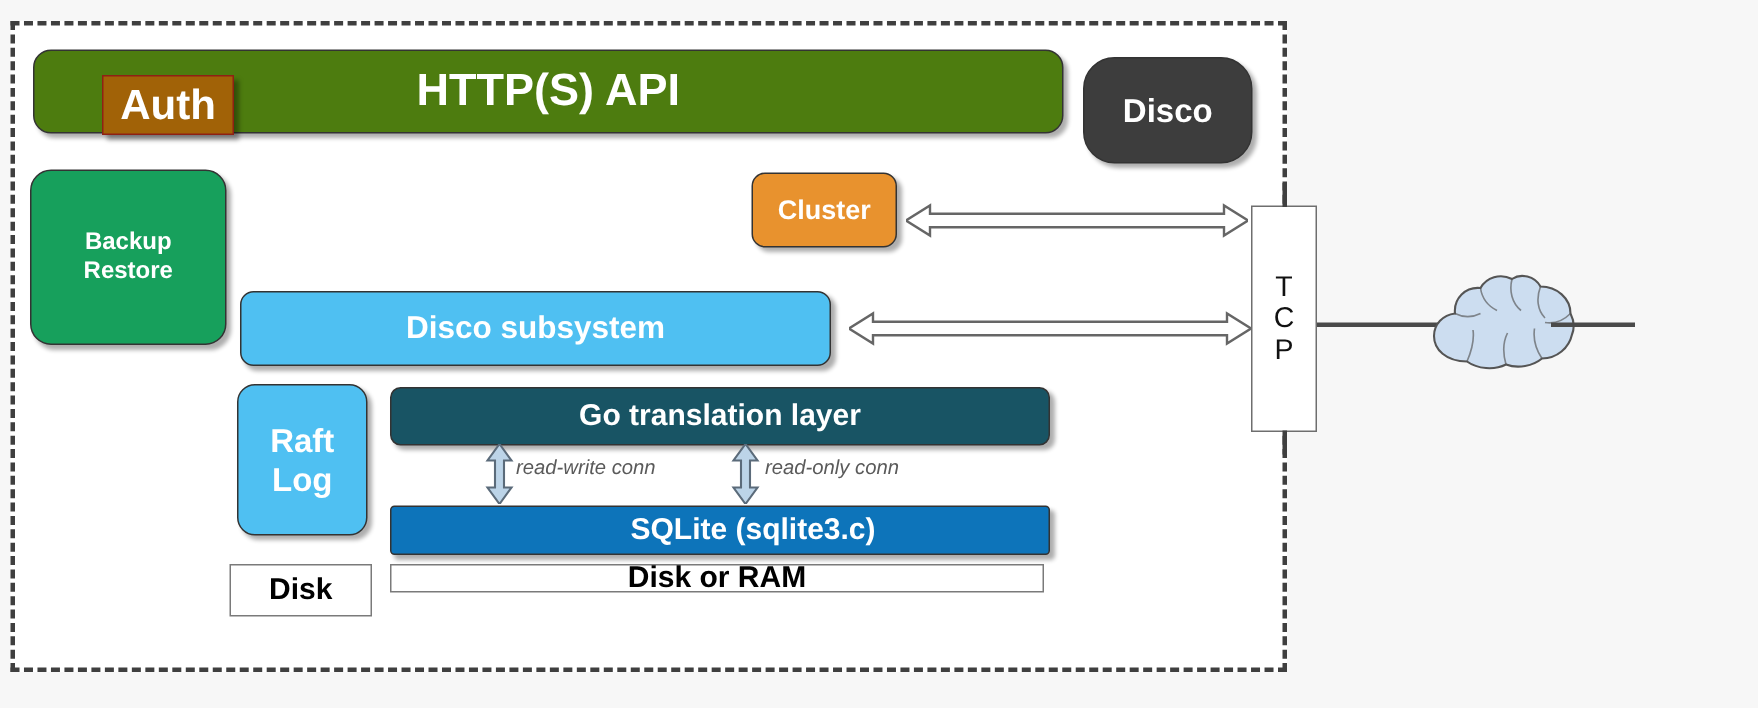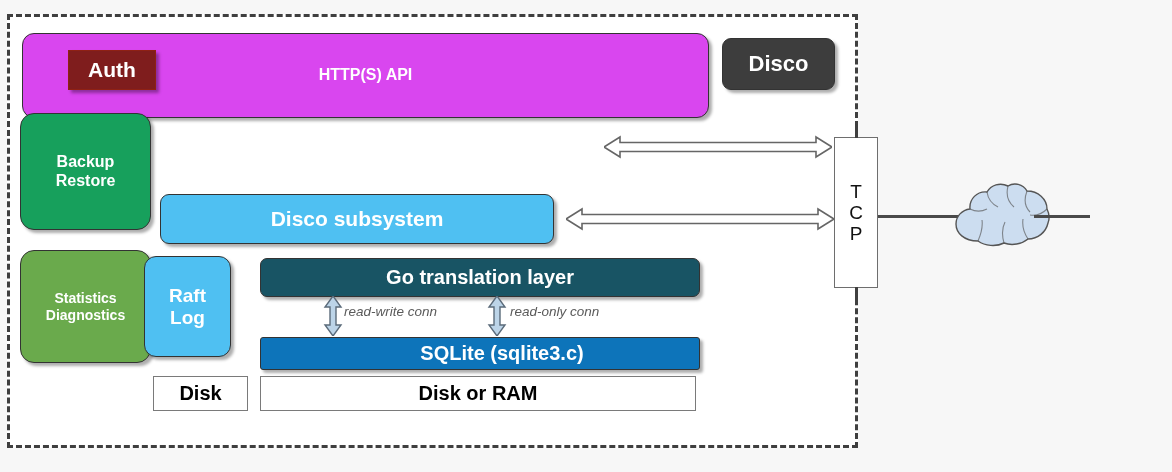--- a/index.html
+++ b/index.html
@@ -35,33 +35,33 @@
     left: 7px;
     top: 14px;
     width: 851px;
     height: 434px;
     box-sizing: border-box;
     border: 3px dashed #3f3f3f;
     background: #ffffff;
   }
 
   #http-api {
-    left: 22px; top: 33px; width: 687px; height: 85px;
-    background: #d946ef; border-radius: 12px;
-    font-size: 16px;
+    left: 22px; top: 33px; width: 687px; height: 56px;
+    background: #4d7c0f; border-radius: 12px;
+    font-size: 30px;
   }
   #auth {
     left: 68px; top: 50px; width: 88px; height: 40px;
-    background: #7f1d1d; border: 1.6px solid #8f2114;
-    border-radius: 0px; font-size: 21px;
+    background: #a16207; border: 1.6px solid #8f2114;
+    border-radius: 0px; font-size: 28px;
     box-shadow: 3px 3px 3px rgba(0,0,0,0.35);
   }
   #disco {
-    left: 722px; top: 38px; width: 113px; height: 52px;
-    background: #3d3d3d; border-radius: 9px;
+    left: 722px; top: 38px; width: 113px; height: 71px;
+    background: #3d3d3d; border-radius: 21px;
     font-size: 22px;
     text-align: right;
   }
   #backup-restore {
     left: 20px; top: 113px; width: 131px; height: 117px;
     background: #17a05c; border-radius: 14px;
     font-size: 16px; flex-direction: column;
   }
   #statistics {
     left: 20px; top: 250px; width: 131px; height: 113px;
@@ -72,43 +72,43 @@
     left: 501px; top: 115px; width: 97px; height: 50px;
     background: #e8922e; border-radius: 9px;
     font-size: 18px;
   }
   #raft-subsystem {
     left: 160px; top: 194px; width: 394px; height: 50px;
     background: #4fc0f2; border-radius: 9px;
     font-size: 21px;
   }
   #raft-log {
-    left: 144px; top: 256px; width: 87px; height: 101px;
+    left: 158px; top: 256px; width: 87px; height: 101px;
     background: #4fc0f2; border-radius: 12px;
-    font-size: 19px; flex-direction: column;
+    font-size: 22px; flex-direction: column;
   }
   #go-layer {
     left: 260px; top: 258px; width: 440px; height: 39px;
     background: #185464; border-radius: 7px;
     font-size: 20px;
   }
   #sqlite {
     left: 260px; top: 337px; width: 440px; height: 33px;
     background: #0d74ba; border-radius: 3px;
     font-size: 20px;
     padding-left: 44px;
   }
   #disk {
     left: 153px; top: 376px; width: 95px; height: 35px;
     background: #ffffff; color: #000000;
     border: 1.2px solid #7a7a7a; border-radius: 0;
     box-shadow: none; font-size: 20px;
   }
   #disk-or-ram {
-    left: 260px; top: 376px; width: 436px; height: 35px;
+    left: 260px; top: 376px; width: 436px; height: 19px;
     background: #ffffff; color: #000000;
     border: 1.2px solid #7a7a7a; border-radius: 0;
     box-shadow: none; font-size: 20px;
   }
   #tcp {
     left: 834px; top: 137px; width: 44px; height: 151px;
     background: #ffffff; color: #111111;
     border: 1.3px solid #6e6e6e; border-radius: 0;
     box-shadow: none; font-size: 19px;
     font-weight: normal; flex-direction: column;
@@ -180,25 +180,24 @@
 
   <div class="node" id="disco">
     <span>Disco</span>
   </div>
 
   <div class="node" id="backup-restore">
     <span>Backup</span>
     <span>Restore</span>
   </div>
 
-  <div class="node" id="statistics">
-    <span>Statistics</span>
-    <span>Diagnostics</span>
-  </div>
-
+
+  <div class="node" id="cluster">
+    <span>Cluster</span>
+  </div>
 
   <div class="node" id="raft-subsystem">
     <span>Disco subsystem</span>
   </div>
 
   <div class="node" id="raft-log">
     <span>Raft</span>
     <span>Log</span>
   </div>
 

